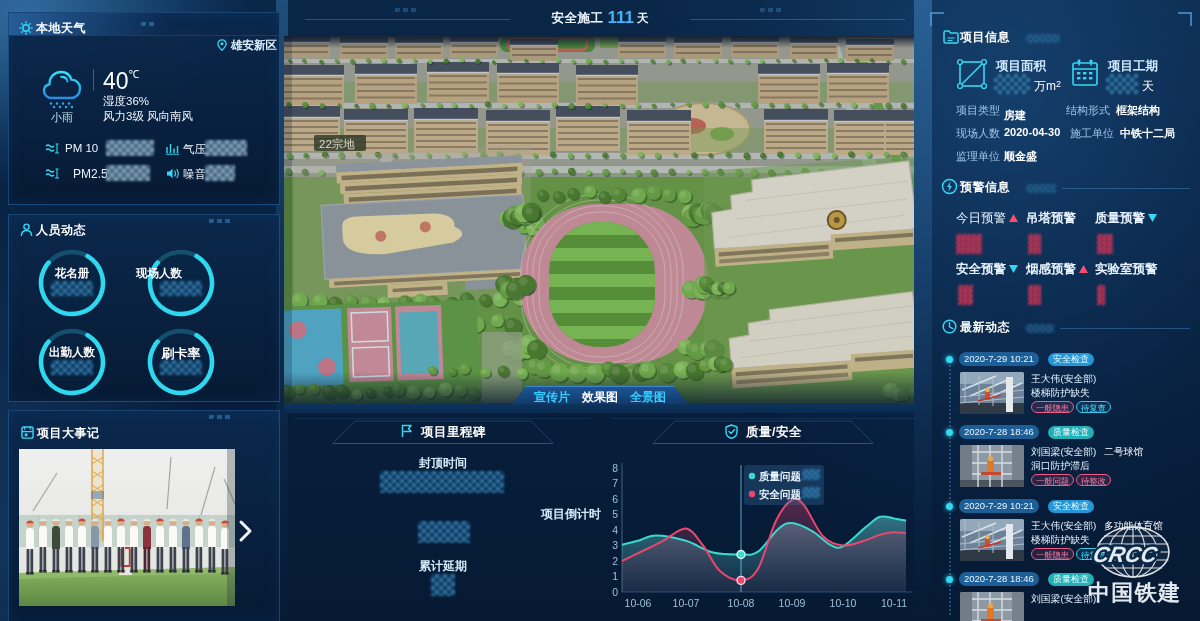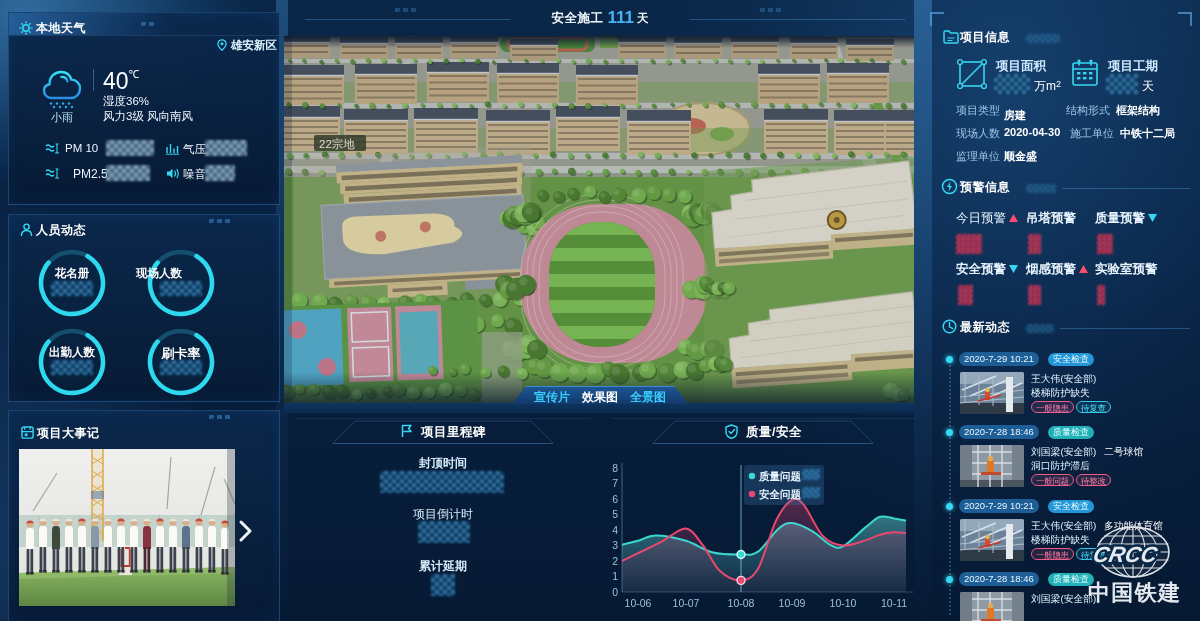--- a/index.html
+++ b/index.html
@@ -1593,21 +1593,21 @@
         <path d="M0 23.5 L220 23.5" stroke="rgba(80,150,210,.45)" stroke-width="1"></path>
       </svg>
 
 <div class="abs" style="left:0;top:12px;width:316px;text-align:center"><svg width="14" height="14" viewBox="0 0 14 14" style="vertical-align:-2px">
           <path d="M2.5 13 L2.5 1.5 L11 1.5 L8.5 4.5 L11 7.5 L3.5 7.5" fill="none" stroke="#35d8f2" stroke-width="1.5" stroke-linejoin="round"></path>
         </svg><span style="font-size:12.5px;font-weight:bold;color:#fff;letter-spacing:.5px;margin-left:7px">项目里程碑</span></div>
 
 <div class="abs" style="left:0;top:45px;width:316px;text-align:center;font-size:12px;font-weight:bold;color:#d5ecfa">封顶时间</div>
 <div class="mosaic" style="left:95px;top:61px;width:124px;height:22px"></div>
 
-<div class="abs" style="left:0;top:96px;width:316px;text-align:center;font-size:12px;font-weight:normal;color:#d5ecfa">项目倒计时</div>
+<div class="abs" style="left:0;top:96px;width:316px;text-align:right;font-size:12px;font-weight:bold;color:#d5ecfa">项目倒计时</div>
 <div class="mosaic" style="left:133px;top:111px;width:52px;height:22px"></div>
 
 <div class="abs" style="left:0;top:148px;width:316px;text-align:center;font-size:12px;font-weight:bold;color:#d5ecfa">累计延期</div>
 <div class="mosaic" style="left:146px;top:164px;width:24px;height:22px"></div>
 </div>
 
 <div class="abs" style="left:601px;top:410px;width:324px;height:211px">
 <div class="hline" style="left:10px;top:8px;width:304px;opacity:.35"></div>
 <svg class="abs" style="left:52px;top:10px" width="220" height="24" viewBox="0 0 220 24">
         <path d="M0 23 L22 1 L198 1 L220 23" fill="none" stroke="rgba(80,150,210,.28)" stroke-width="1"></path>

